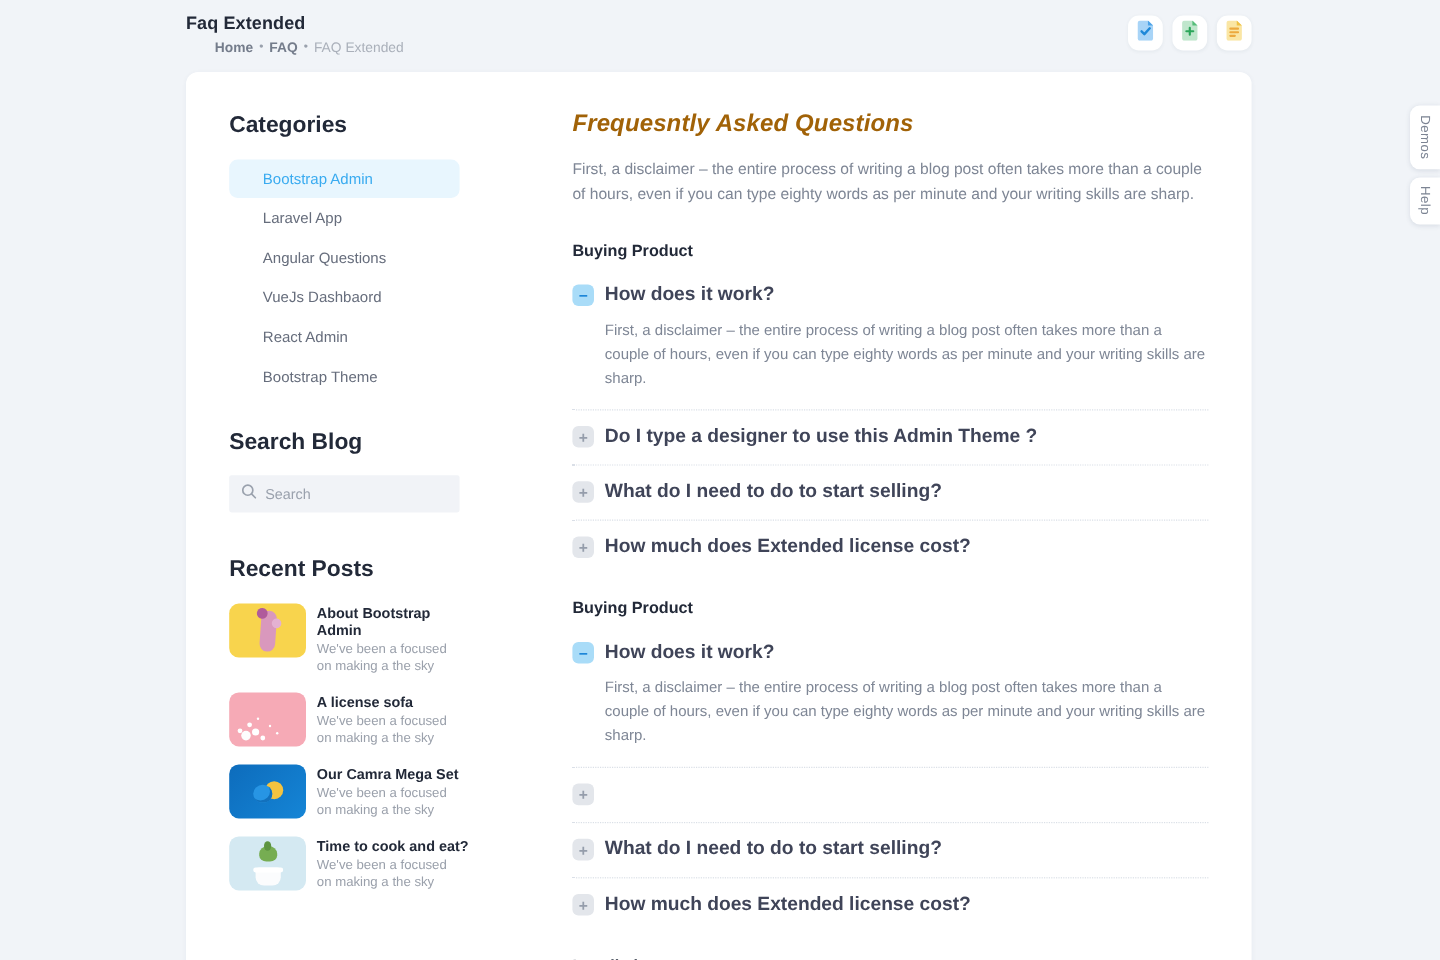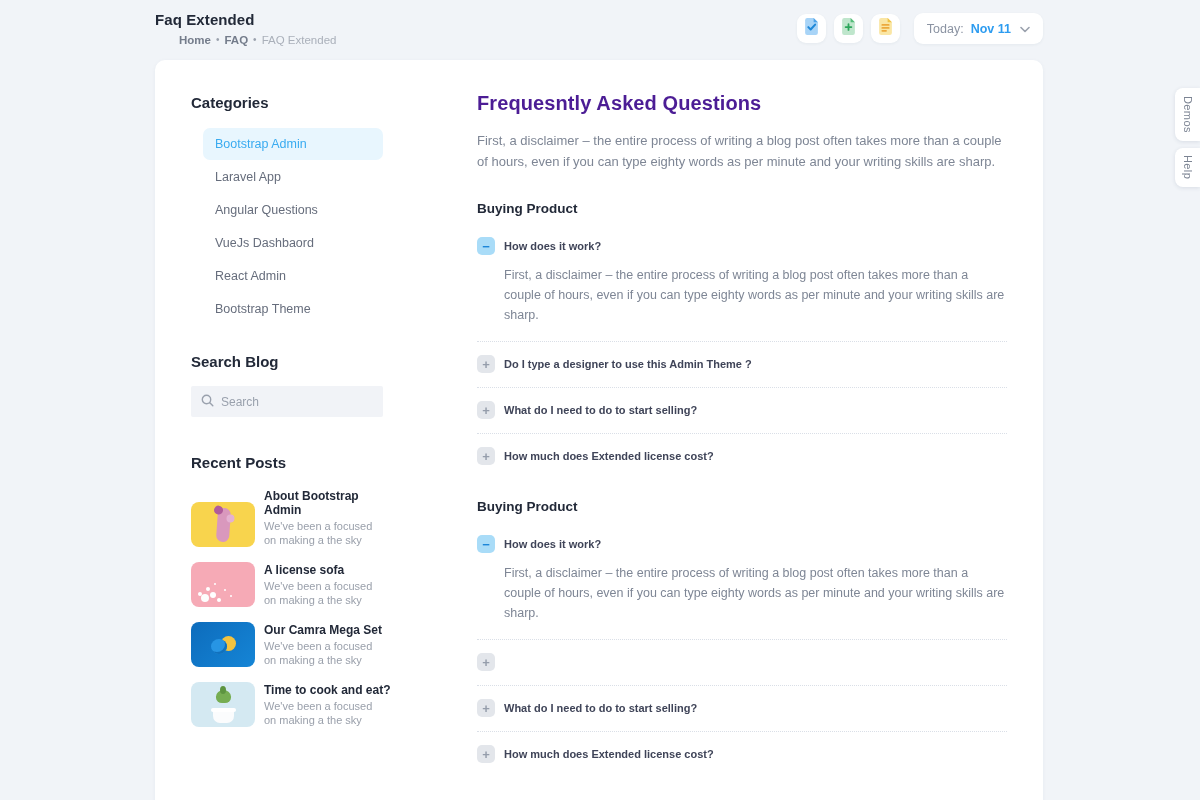--- a/index.html
+++ b/index.html
@@ -38,39 +38,39 @@
 
   
   .card {
     width:888px; margin-left:155px; min-height:900px;
     background:#fff; border-radius:10px;
     box-shadow:0 1px 4px rgba(40,60,90,.05);
     display:flex;
   }
   
   .sidebar { width:275px; padding:34px 0 0 36px; flex:none; }
-  .side-title { font-size:15px; font-weight:700; color:#222938; }
+  .side-title { font-size:19px; font-weight:700; color:#222938; }
   .cat-list { list-style:none; margin-top:17px; width:192px; }
   .cat-item {
-    font-size:12.5px; color:#666d7c; padding:9px 12px; border-radius:7px;
-    cursor:pointer; margin-bottom:1px; font-weight:500;margin-left:12px;
+    font-size:12.5px; color:#666d7c; padding:9px 28px; border-radius:7px;
+    cursor:pointer; margin-bottom:1px; font-weight:500;
   }
   .cat-item.active { background:#e8f6fe; color:#39abf0; }
   .search-title { margin-top:28px; }
   .search-box {
     margin-top:16px; width:192px; height:31px; background:#f1f3f7;
     border-radius:2px; display:flex; align-items:center; padding:0 10px; gap:7px;
   }
   .search-box input {
     border:none; background:transparent; outline:none; width:100%;
     font-family:"Liberation Sans", sans-serif; font-size:12px; color:#4a5160;
   }
   .search-box input::placeholder { color:#9aa1ad; }
   .recent-title { margin-top:37px; }
-  .post-row { display:flex; margin-top:17px; width:205px; cursor:pointer;align-items:flex-end; }
+  .post-row { display:flex; margin-top:17px; width:205px; cursor:pointer; }
   .post-row + .post-row { margin-top:15px; }
   .thumb { width:64px; height:45px; border-radius:8px; flex:none; position:relative; overflow:hidden; }
   .post-texts { margin-left:9px; padding-top:1px; }
   .post-title { font-size:12px; font-weight:700; color:#222938; }
   .post-sub { font-size:11px; color:#9aa0ab; line-height:13.5px; margin-top:3px; width:118px; }
   
   .thumb.t-yellow { background:#f8d44d; }
   .t-yellow .blob { position:absolute; left:26px; top:6px; width:13px; height:34px; background:#d998bd; border-radius:7px; transform:rotate(4deg); }
   .t-yellow .blob::before { content:""; position:absolute; left:-4px; top:-2px; width:9px; height:9px; background:#b05b9b; border-radius:50%; }
   .t-yellow .blob::after { content:""; position:absolute; right:-4px; top:6px; width:8px; height:8px; background:#e4b1d2; border-radius:50%; }
@@ -81,36 +81,36 @@
   .t-blue .moon { position:absolute; left:30px; top:14px; width:15px; height:15px; background:#f4c33f; border-radius:50%; }
   .t-blue .ball { position:absolute; left:20px; top:17px; width:16px; height:15px; background:#2795e4; border-radius:50%; box-shadow:inset -2px -2px 0 #1271bd; }
   .thumb.t-plant { background:#d4e9f2; }
   .t-plant .pot { position:absolute; left:22px; bottom:4px; width:21px; height:15px; background:#fbfcfd; border-radius:3px 3px 7px 7px; }
   .t-plant .pot::before { content:""; position:absolute; left:-2px; top:0; width:25px; height:4px; background:#fff; border-radius:2px; }
   .t-plant .leaf { position:absolute; left:25px; top:8px; width:15px; height:13px; background:#76ad52; border-radius:50% 50% 40% 40%; }
   .t-plant .leaf::before { content:""; position:absolute; left:4px; top:-4px; width:6px; height:8px; background:#5d9440; border-radius:50%; }
 
   
   .content { flex:1; padding:32px 36px 0 47px; }
-  .main-title { font-size:20px; font-weight:700; color:#4c1d95; letter-spacing:.1px; }
+  .main-title { font-size:20px; font-weight:700; color:#a16207; letter-spacing:.1px;font-style:italic; }
   .intro { margin-top:15px; font-size:13px; line-height:21px; color:#7e8695; max-width:565px; }
   .faq-section { margin-top:29px; }
   .faq-section + .faq-section { margin-top:20px; }
   .section-heading { font-size:13.5px; font-weight:700; color:#222938; margin-bottom:8px; }
   .faq-item { padding:13px 0 14px; border-bottom:1px dotted #dadfe7; }
   .faq-item.last { border-bottom:none; }
   .q-row { display:flex; align-items:center; gap:9px; cursor:pointer; }
   .toggle {
     width:18px; height:18px; border-radius:5px; flex:none;
     display:flex; align-items:center; justify-content:center;
     font-size:13px; font-weight:700; line-height:1; cursor:pointer;
   }
   .toggle.minus { background:#a9dcf8; color:#1d86d8; }
   .toggle.plus { background:#e3e6eb; color:#959dab; }
-  .question { font-size:11px; font-weight:700; color:#3f4458; }
+  .question { font-size:16px; font-weight:700; color:#3f4458; }
   .answer { margin:10px 0 2px 27px; font-size:12.5px; line-height:20px; color:#7e8695; max-width:558px; }
 
   
   .side-tab {
     position:fixed; right:0; background:#fff; width:25px;
     border-radius:8px 0 0 8px; box-shadow:0 1px 4px rgba(40,60,90,.12);
     display:flex; align-items:center; justify-content:center;
     writing-mode:vertical-rl; font-size:11px; color:#7c8493;
     cursor:pointer; letter-spacing:.4px;
   }
@@ -149,29 +149,20 @@
             <path d="M7 5.8v5.4M4.3 8.5h5.4" stroke="#2ba65a" stroke-width="1.7" fill="none" stroke-linecap="round"></path>
           </svg>
       </span>
     </div>
     <div class="icon-btn">
       <span>
         <svg width="15" height="17" viewBox="0 0 14 16">
             <path d="M1 2a2 2 0 0 1 2-2h6l4 4v10a2 2 0 0 1-2 2H3a2 2 0 0 1-2-2z" fill="#fae6a4"></path>
             <path d="M9 0l4 4H9z" fill="#efc143"></path>
             <path d="M4 6.5h6M4 9.3h6M4 12.1h3.5" stroke="#eca93d" stroke-width="1.7" fill="none" stroke-linecap="round"></path>
-          </svg>
-      </span>
-    </div>
-    <div class="date-pill">
-      <span class="date-label">Today:</span>
-      <span class="date-value">Nov 11</span>
-      <span>
-        <svg width="10" height="7" viewBox="0 0 10 7">
-            <path d="M1 1.5l4 4 4-4" stroke="#9aa1ad" stroke-width="1.6" fill="none" stroke-linecap="round" stroke-linejoin="round"></path>
           </svg>
       </span>
     </div>
   </div>
 </div>
 
 <div class="side-tab demos">
     <span>Demos</span>
   </div>
 <div class="side-tab help">

